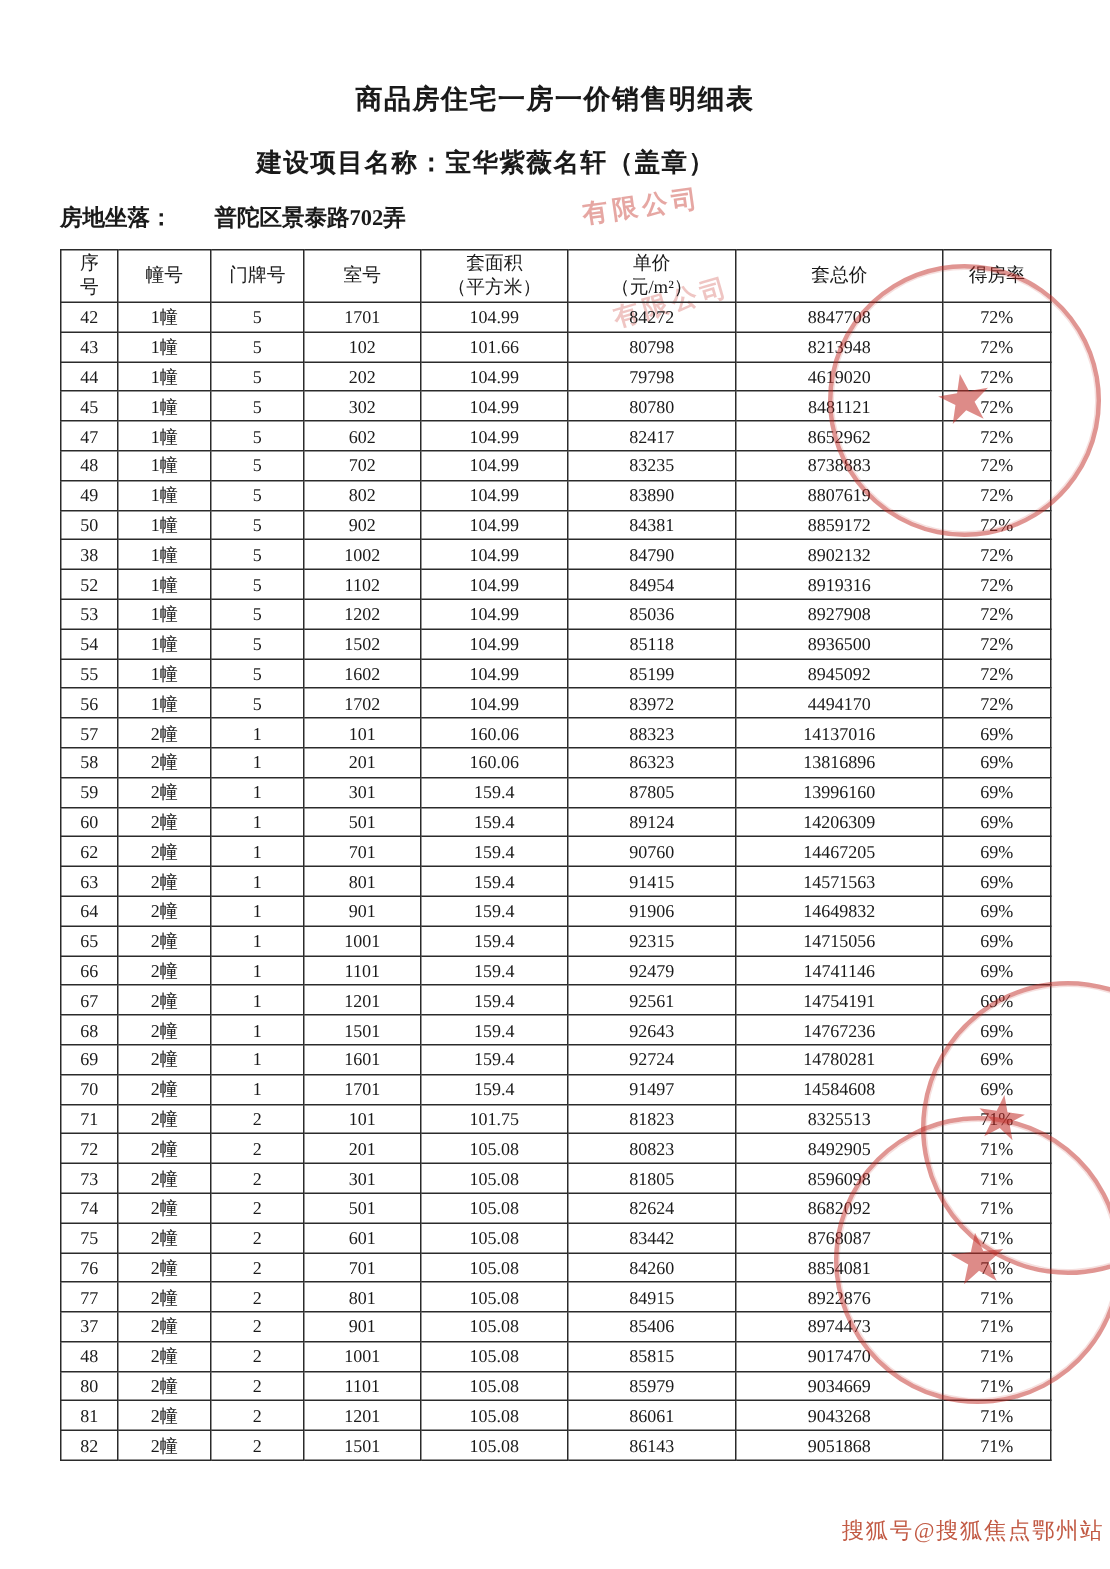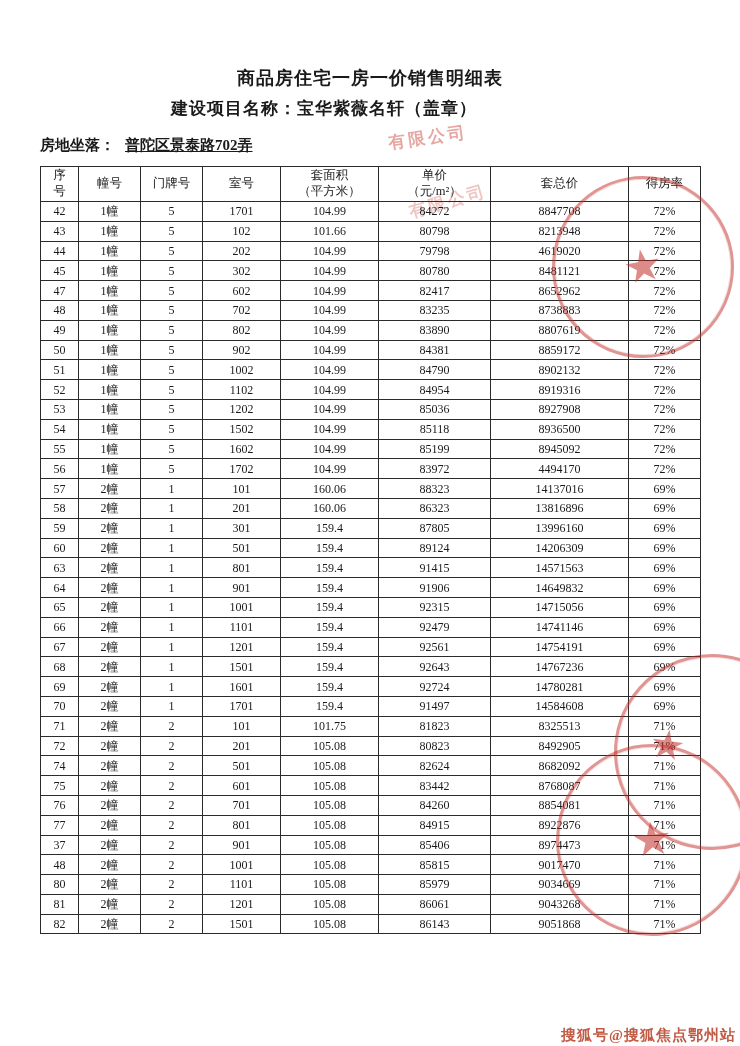--- a/index.html
+++ b/index.html
@@ -6,31 +6,31 @@
     --seal-red:#c12c26;
     --footer-red:#c25b45;
   }
   html,body{margin:0;padding:0;}
   body{
     width:740px;height:1046px;background:#ffffff;position:relative;overflow:hidden;
     font-family:"Liberation Serif","DejaVu Serif",serif;color:#1a1a1a;
   }
   .page{position:absolute;inset:0;}
   .title{
-    position:absolute;top:66px;left:0;width:740px;margin:0;
+    position:absolute;top:54px;left:0;width:740px;margin:0;
     text-align:center;font-size:18px;font-weight:bold;letter-spacing:1px;
   }
   .subtitle{
     position:absolute;top:97px;left:0;width:648px;margin:0;
     text-align:center;font-size:17px;font-weight:bold;letter-spacing:1px;
   }
   .location{
     position:absolute;top:136px;left:40px;font-size:15px;font-weight:bold;
   }
-  .location .loc-val{margin-left:10px;text-decoration:underline;}
+  .location .loc-val{margin-left:28px;}
   table.price-table{
     position:absolute;top:166px;left:40px;width:660px;
     border-collapse:collapse;table-layout:fixed;
   }
   .price-table th,.price-table td{
     border:1px solid #2b2b2b;text-align:center;vertical-align:middle;
     font-size:12px;padding:0;overflow:hidden;
   }
   .price-table th{
     font-weight:normal;height:34px;white-space:pre-line;line-height:1.25;font-size:12.5px;
@@ -49,22 +49,22 @@
   .stamp2 .star{font-size:40px;margin-right:90px;}
   .stamp3{left:556px;top:744px;width:186px;height:186px;transform:rotate(-6deg);}
   .stamp3 .star{font-size:46px;}
   .watermark{
     position:absolute;color:rgba(200,60,50,0.45);font-size:17px;font-weight:bold;
     letter-spacing:3px;pointer-events:none;white-space:nowrap;
   }
   .wm1{left:388px;top:126px;transform:rotate(-8deg);}
   .wm2{left:408px;top:190px;transform:rotate(-16deg);opacity:0.65;}
   .footer{
-    position:absolute;right:4px;bottom:1px;font-size:15px;letter-spacing:1px;
-    color:var(--footer-red);font-weight:bold;
+    position:absolute;right:4px;bottom:16px;font-size:15px;letter-spacing:1px;
+    color:var(--footer-red);font-weight:normal;
   }
 </style>
 </head>
 <body>
 
 <div class="page">
 
   <div class="watermark wm1">有限公司</div>
   <div class="watermark wm2">有限公司</div>
 
@@ -176,21 +176,21 @@
           <td>50</td>
           <td>1幢</td>
           <td>5</td>
           <td>902</td>
           <td>104.99</td>
           <td>84381</td>
           <td>8859172</td>
           <td>72%</td>
         </tr>
         <tr>
-          <td>51</td>
+          <td>38</td>
           <td>1幢</td>
           <td>5</td>
           <td>1002</td>
           <td>104.99</td>
           <td>84790</td>
           <td>8902132</td>
           <td>72%</td>
         </tr>
         <tr>
           <td>52</td>
@@ -276,20 +276,30 @@
           <td>60</td>
           <td>2幢</td>
           <td>1</td>
           <td>501</td>
           <td>159.4</td>
           <td>89124</td>
           <td>14206309</td>
           <td>69%</td>
         </tr>
         <tr>
+          <td>62</td>
+          <td>2幢</td>
+          <td>1</td>
+          <td>701</td>
+          <td>159.4</td>
+          <td>90760</td>
+          <td>14467205</td>
+          <td>69%</td>
+        </tr>
+        <tr>
           <td>63</td>
           <td>2幢</td>
           <td>1</td>
           <td>801</td>
           <td>159.4</td>
           <td>91415</td>
           <td>14571563</td>
           <td>69%</td>
         </tr>
         <tr>
@@ -373,20 +383,30 @@
           <td>71%</td>
         </tr>
         <tr>
           <td>72</td>
           <td>2幢</td>
           <td>2</td>
           <td>201</td>
           <td>105.08</td>
           <td>80823</td>
           <td>8492905</td>
+          <td>71%</td>
+        </tr>
+        <tr>
+          <td>73</td>
+          <td>2幢</td>
+          <td>2</td>
+          <td>301</td>
+          <td>105.08</td>
+          <td>81805</td>
+          <td>8596098</td>
           <td>71%</td>
         </tr>
         <tr>
           <td>74</td>
           <td>2幢</td>
           <td>2</td>
           <td>501</td>
           <td>105.08</td>
           <td>82624</td>
           <td>8682092</td>

